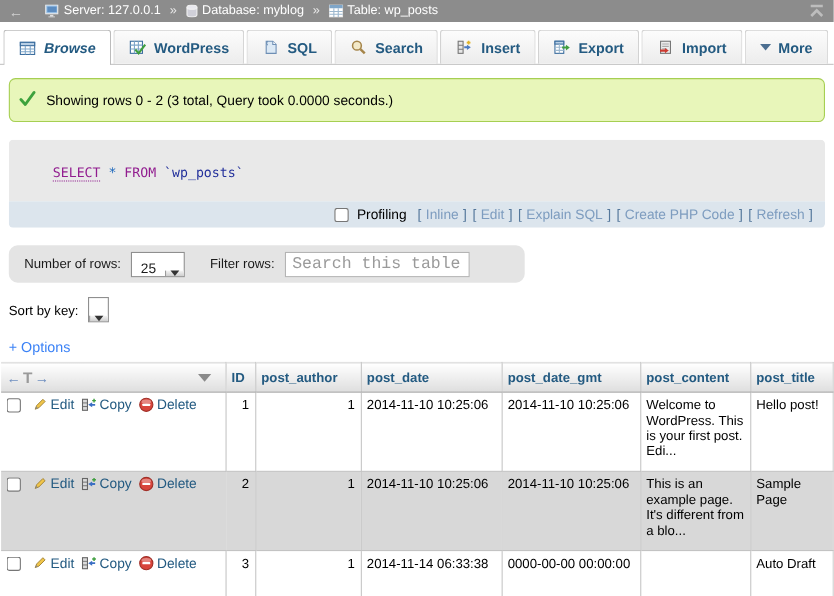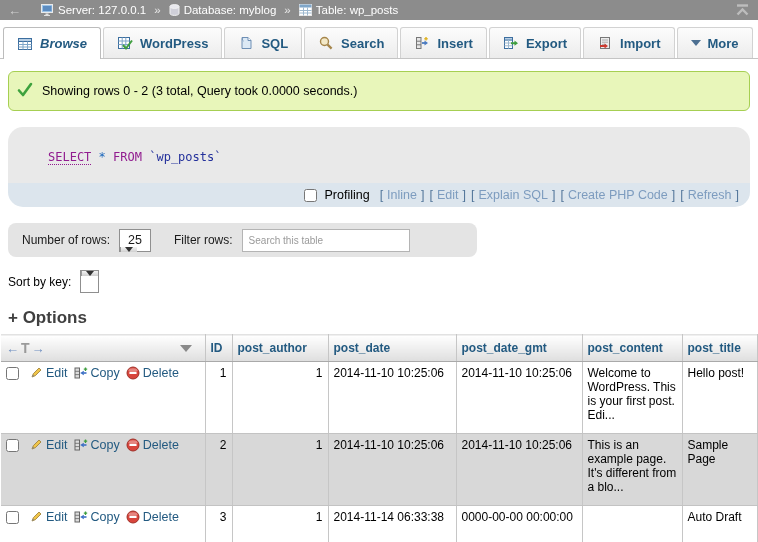--- a/index.html
+++ b/index.html
@@ -44,42 +44,42 @@
     width:0; height:0; border-left:5px solid transparent;
     border-right:5px solid transparent; border-top:6px solid #4c6f91;
   }
   
   .notice{
     margin:12px 8px 0 8px; padding:10px 8px;
     background:#e8f6ba; border:1px solid #a6cf52; border-radius:6px;
     display:flex; align-items:center; gap:9px; font-size:12.5px;
   }
   
-  .sqlwrap{ margin:16px 8px 0 8px; border-radius:15px; overflow:hidden; }
+  .sqlwrap{ margin:16px 8px 0 8px; border-radius:4px; overflow:hidden; }
   .sqlcode{
     background:#e9e9e9; padding:23px 10px 19px 40px;
     font-family:"DejaVu Sans Mono", monospace; font-size:12px;
   }
   .kw{ color:#911c8f; }
   .kw.u{ border-bottom:1px dotted #911c8f; }
   .op{ color:#1a66bb; }
   .tbl-ref{ color:#23309b; }
   .profilingbar{
     background:#dce5ed; padding:4px 10px; min-height:24px;
     display:flex; justify-content:flex-end; align-items:center; gap:3px;
     font-size:12.5px;
   }
   .profilingbar label{ color:#000; margin-right:6px; }
   .profilingbar .br{ color:#54779b; margin:0 1px; }
   .profilingbar a{ color:#7d9cbf; text-decoration:none; cursor:pointer; }
   input[type=checkbox]{ width:13px; height:13px; margin:0 4px 0 0; }
   
   .selectbox{
-    display:inline-flex; align-items:flex-start; background:#fff;
-    border:1px solid #8f8f8f; height:23px; cursor:pointer;flex-direction:column;
+    display:inline-flex; align-items:flex-end; background:#fff;
+    border:1px solid #8f8f8f; height:23px; cursor:pointer;
   }
   .selectbox .val{ padding:3px 8px 0 8px; font-size:12.5px; }
   .selectbox .btn{
     width:17px; background:linear-gradient(#f4f4f4,#cfcfcf);
     border-left:1px solid #9a9a9a; display:flex; align-items:center; justify-content:center;
   }
   .selectbox .btn::after{
     content:""; width:0; height:0;
     border-left:4px solid transparent; border-right:4px solid transparent;
     border-top:5px solid #333;
@@ -87,28 +87,28 @@
   
   .rowopts{
     margin:16px 0 0 8px; width:469px; height:34px;
     background:#e4e4e4; border-radius:8px;
     display:flex; align-items:center; gap:9px; padding:0 14px;
     color:#1a1a1a;
   }
   .rowopts .flabel{ margin-left:14px; }
   .filter-input{
     width:168px; height:23px; border:1px solid #b4b4b4; padding:2px 6px;
-    font-family:Liberation Sans, sans-serif; font-size:10px; color:#4d7c0f;
+    font-family:Liberation Mono, monospace; font-size:15px; color:#4d7c0f;
   }
   .filter-input::placeholder{ color:#9a9a9a; }
   .sortrow{ margin:13px 0 0 8px; display:flex; align-items:center; gap:9px; }
   .sortrow .selectbox .val{ width:220px; }
   .options-link{
     display:inline-block; margin:15px 0 4px 8px;
-    color:#404040; text-decoration:none; cursor:pointer; font-size:17px;font-weight:bold;
+    color:#3b82f6; text-decoration:none; cursor:pointer; font-size:13px;
   }
   
   table.results{ border-collapse:collapse; table-layout:fixed; width:756px; margin:2px 0 0 1px; }
   .results th{
     background:linear-gradient(#ffffff,#dedede);
     color:#235a81; font-weight:bold; text-align:left;
     padding:5px 5px; font-size:12px;
     border-top:1px solid #e2e2e2; border-right:1px solid #c6c6c6;
     border-bottom:1px solid #a9a9a9; cursor:pointer;
     overflow:hidden; white-space:nowrap;

